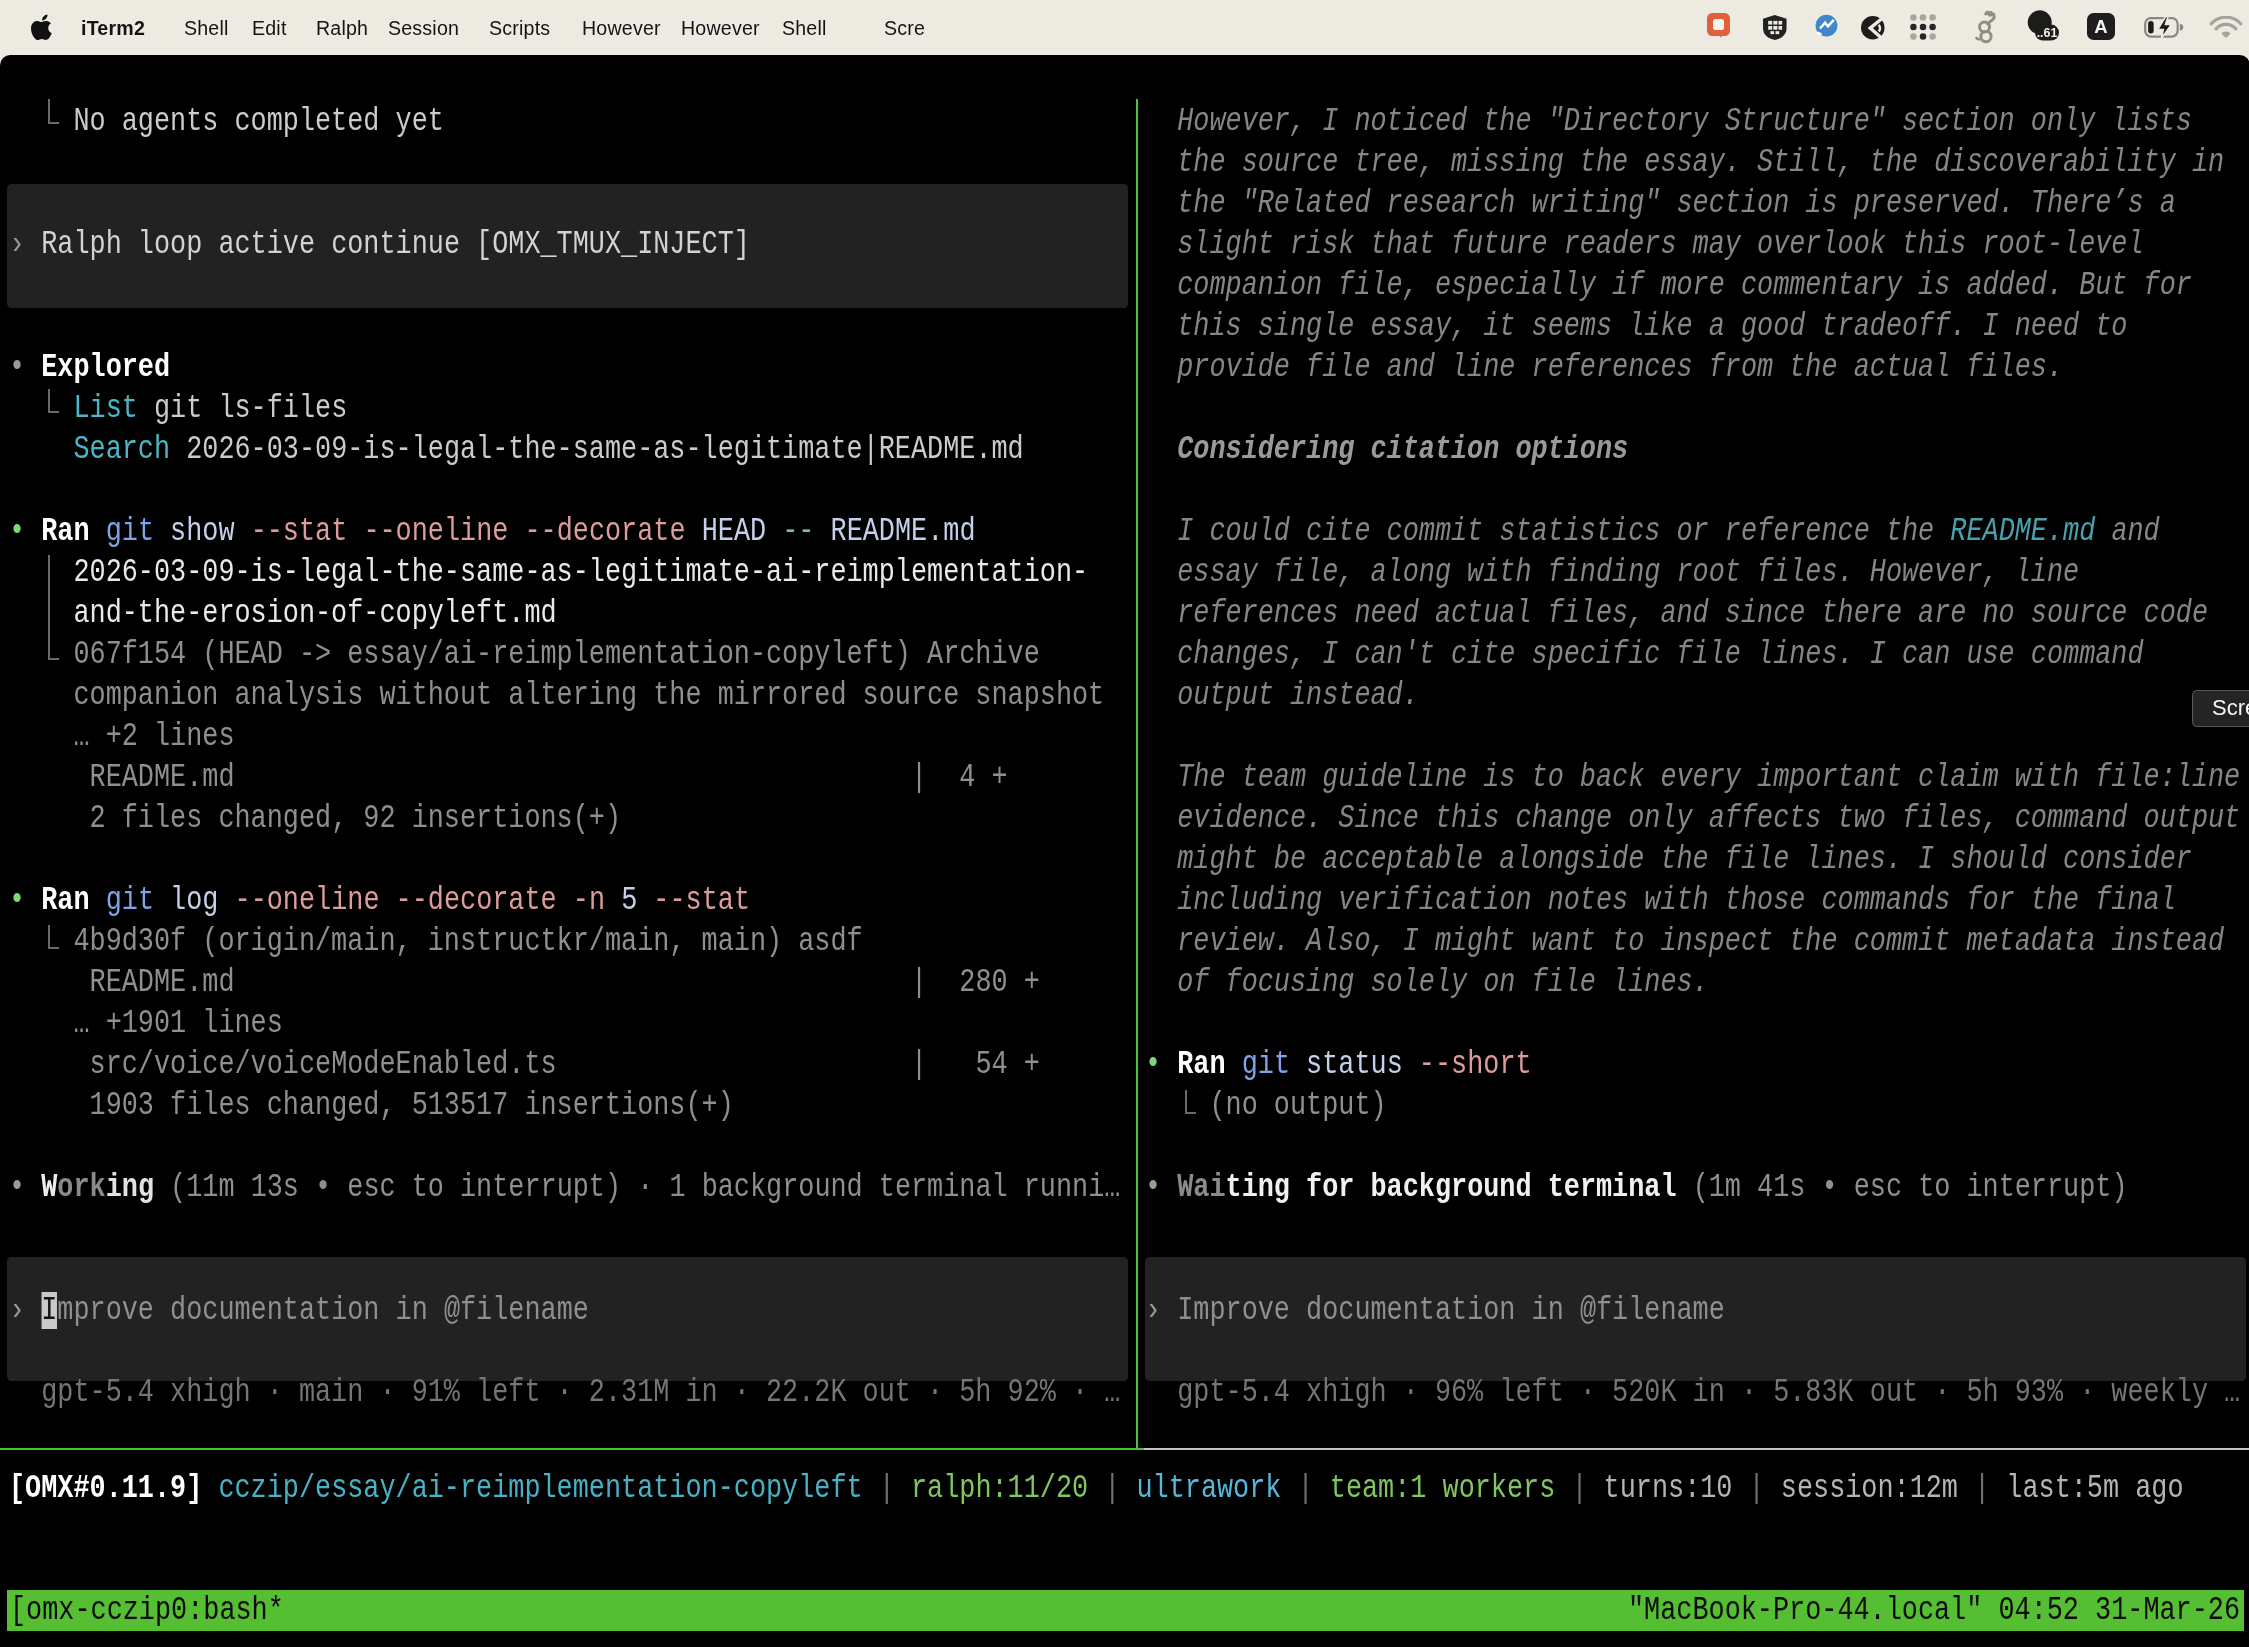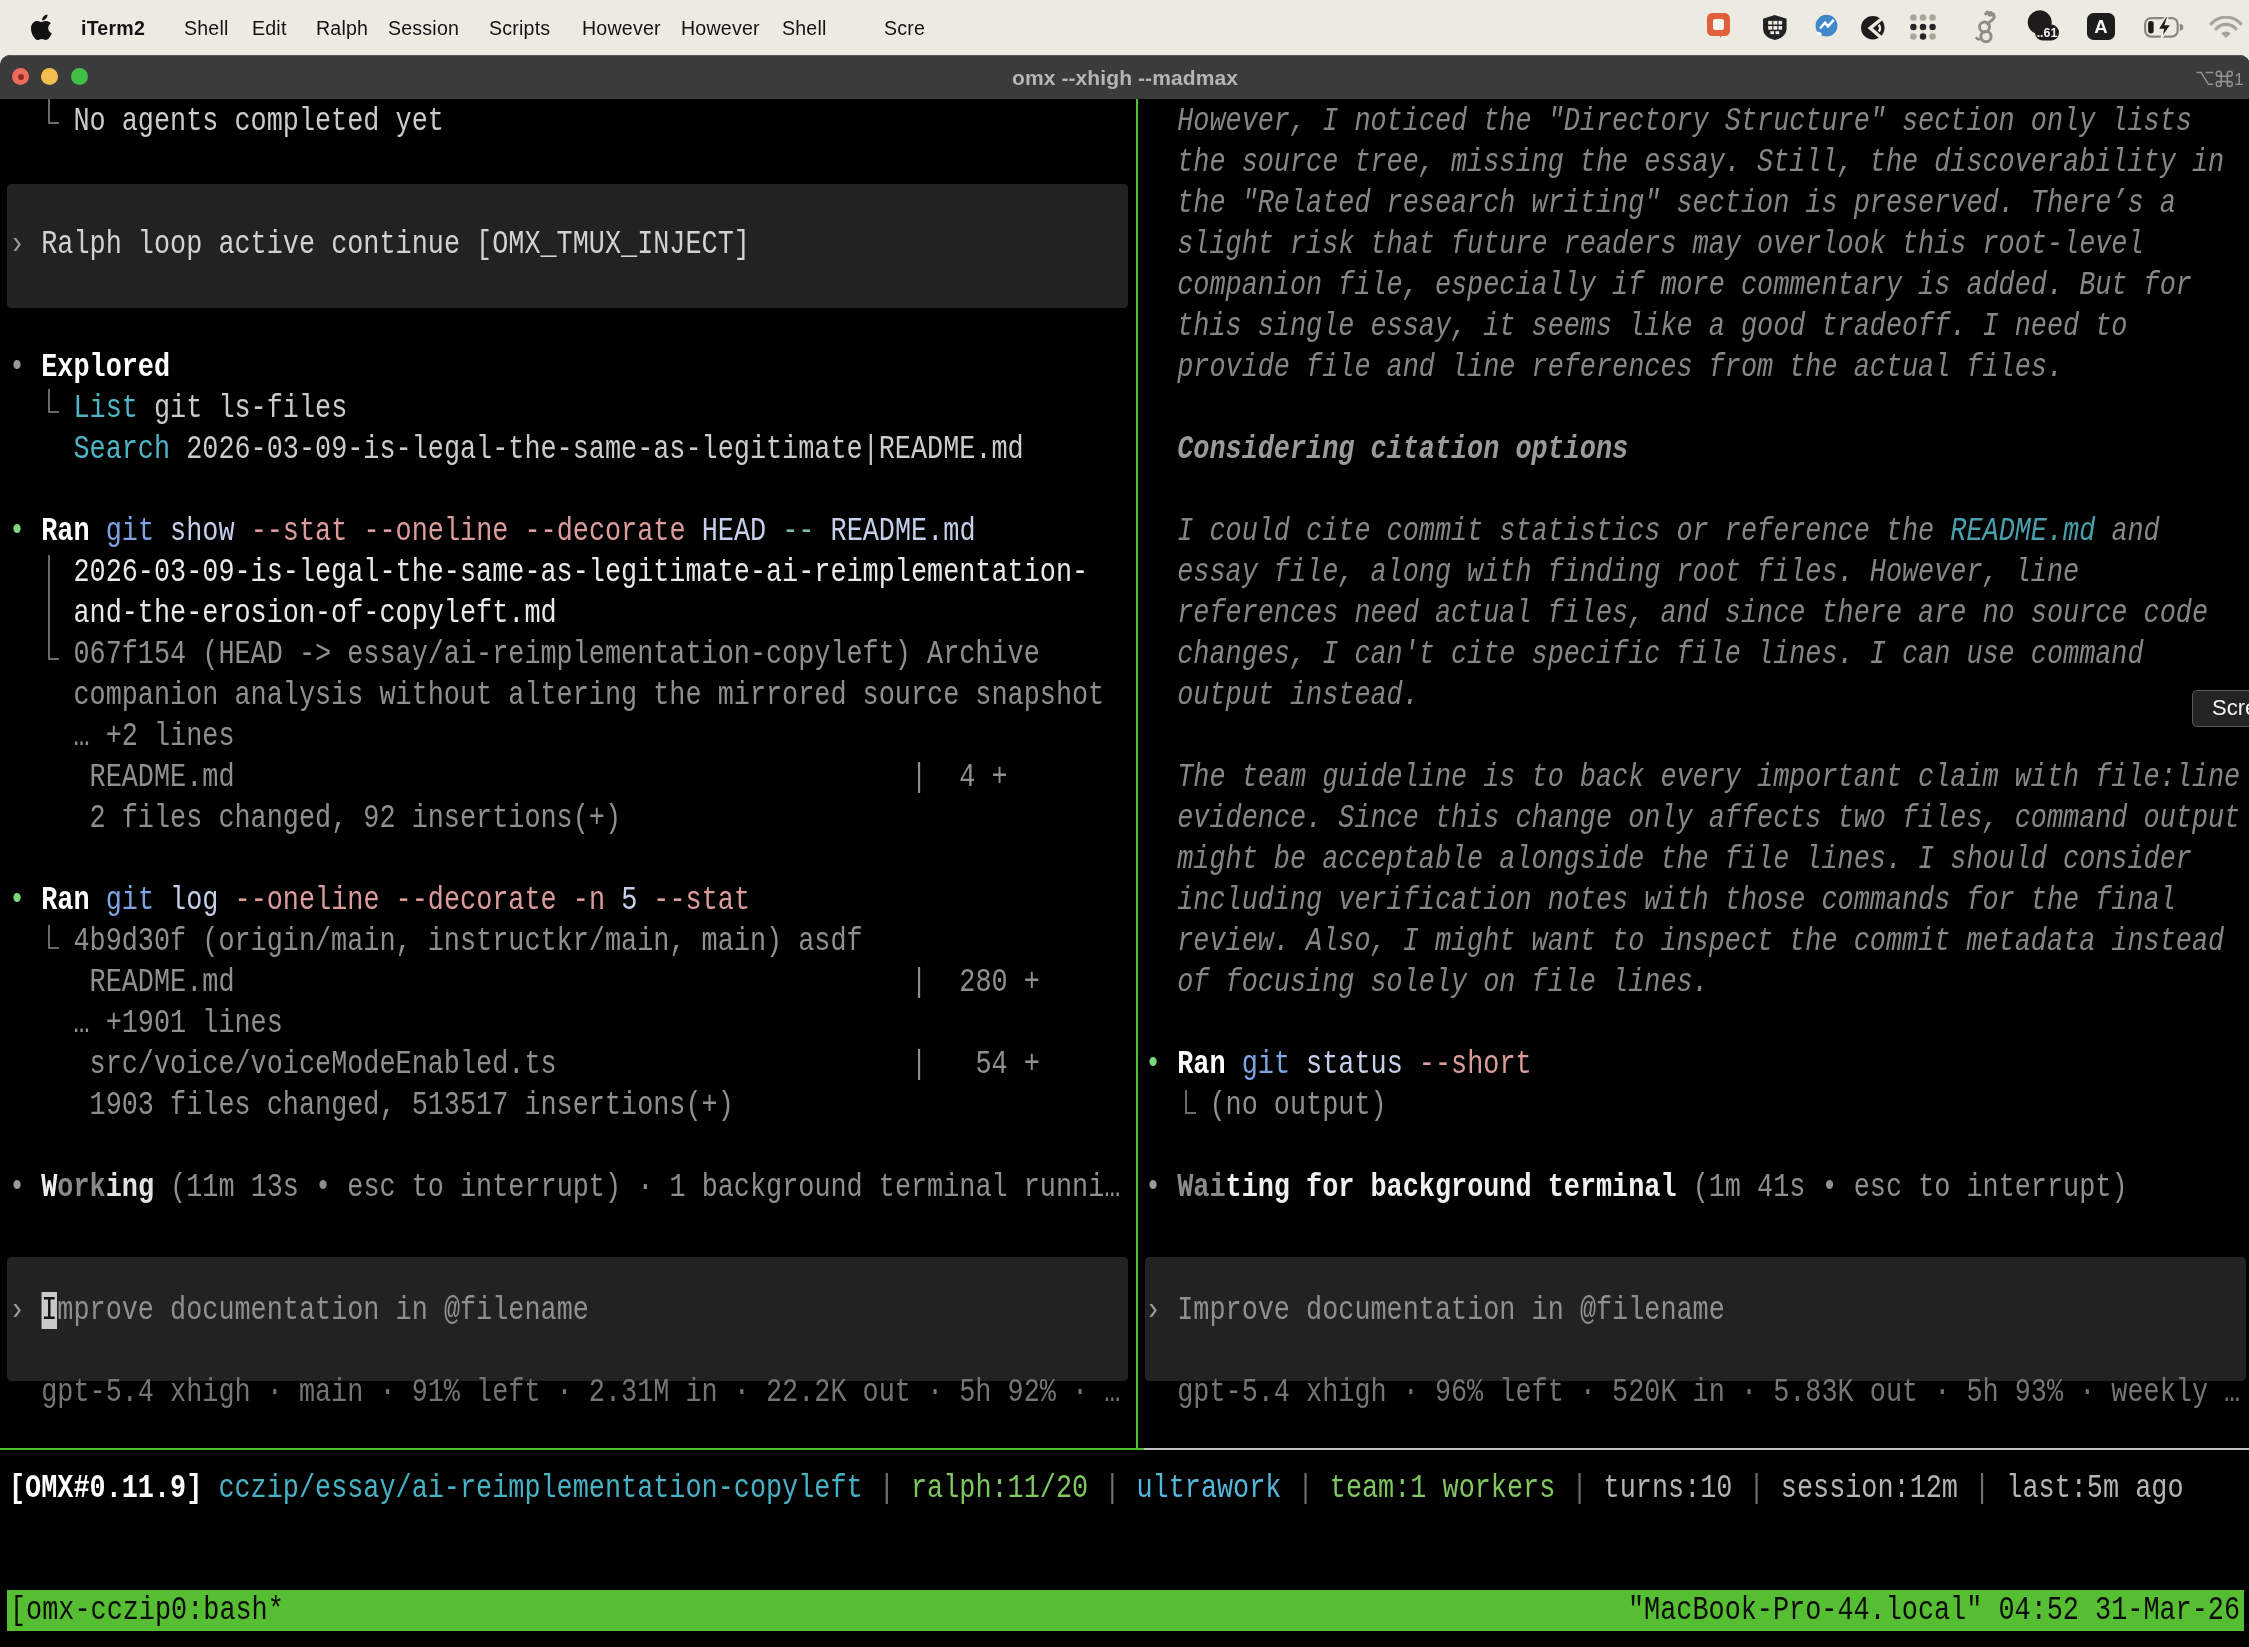--- a/index.html
+++ b/index.html
@@ -106,39 +106,20 @@
   </svg>
   <svg style="position:absolute; left:2209px; top:16px;" width="34" height="22" viewBox="0 0 46 30">
     <g fill="none" stroke="#a6a39a" stroke-width="4.4" stroke-linecap="round">
       <path d="M3 10.5 a27 27 0 0 1 40 0"></path>
       <path d="M9.5 17.5 a18 18 0 0 1 27 0"></path>
     </g>
     <path d="M16.5 24 a9 9 0 0 1 13 0 l-6.5 6 Z" fill="#a6a39a"></path>
   </svg>
 </div>
 <div id="window">
-<div id="titlebar">
-  <div class="tl" style="left:12px; background:#ed6a5f"></div>
-  <div class="tl" style="left:41px;   background:#f5bf4f"></div>
-  <div class="tl" style="left:71px; background:#43bf47"></div>
-  <div style="position:absolute; left:17.7px; top:17.7px; width:6.6px; height:6.6px; border-radius:50%; background:#8f2b20"></div>
-  <div id="title">omx --xhigh --madmax</div>
-  <svg style="position:absolute; right:6.6px; top:14px;" width="47" height="17.7" viewBox="0 0 64 24">
-    <g stroke="#929292" stroke-width="2" fill="none">
-      <path d="M0.5 3.5 h6.5 l10 16 h6.5"></path>
-          <path d="M13 3.5 h10.5"></path>
-      <circle cx="31" cy="5" r="3.4"></circle>
-          <circle cx="46" cy="5" r="3.4"></circle>
-      <circle cx="31" cy="19" r="3.4"></circle>
-          <circle cx="46" cy="19" r="3.4"></circle>
-      <path d="M34.4 5 v14 M42.6 5 v14 M31 8.4 h15 M31 15.6 h15"></path>
-    </g>
-    <text x="52" y="20" font-family="Liberation Sans, sans-serif" font-size="23" fill="#929292">1</text>
-  </svg>
-</div>
 <div id="term">
   <div class="box" style="left:7.4px; top:85px; width:1121px; height:124px"></div>
   <div class="box" style="left:7.4px; top:1158px; width:1121px; height:124px"></div>
   <div class="box" style="left:1145px; top:1158px; width:1101px; height:124px"></div>
   <pre class="mono" id="lpane" style="left:8.5px; top:2.2px;">    <span class="g">No agents completed yet</span>
 
 
 <span class="p">›</span> <span class="g2">Ralph loop active continue [OMX_TMUX_INJECT]</span>
 
 

